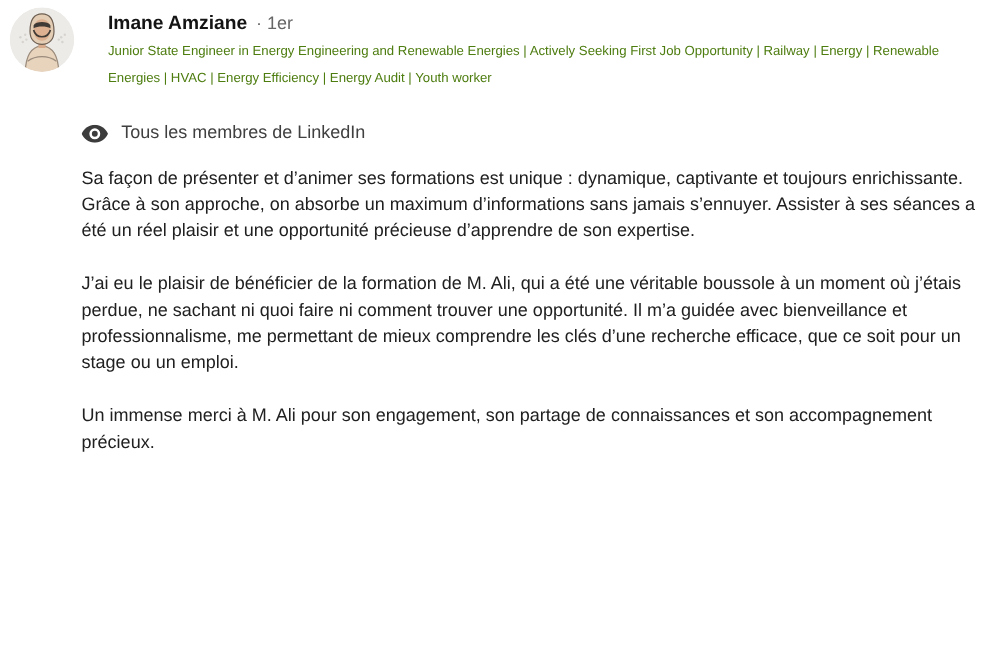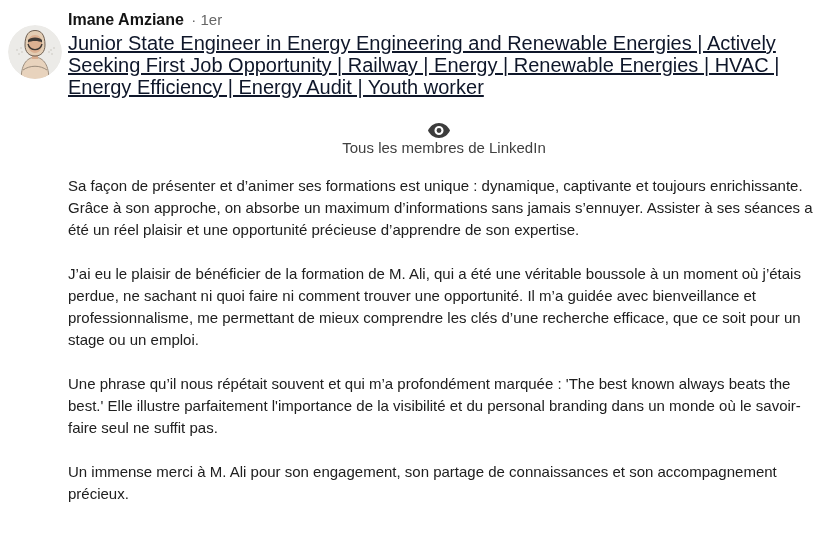--- a/index.html
+++ b/index.html
@@ -5,51 +5,49 @@
   * { box-sizing: border-box; }
   html, body {
     margin: 0; padding: 0;
     width: 828px; height: 546px;
     background: #ffffff;
     font-family: "Liberation Sans", "DejaVu Sans", sans-serif;
     overflow: hidden;
   }
   .post { padding: 6px 8px 0 8px; }
 
-  .header { display: flex; align-items: center; }
+  .header { display: flex; align-items: flex-start; gap: 22px; }
   .avatar {
     width: 54px; height: 54px;
     border-radius: 50%;
     flex: 0 0 54px;
     overflow: hidden;
     cursor: pointer;
   }
   .avatar svg { display: block; width: 54px; height: 54px; }
 
   .header-text { margin-left: 6px; padding-top: 4px; }
   .name-row { font-size: 16px; line-height: 20px; }
   .name { font-weight: 700; color: #141414; cursor: pointer; }
   .degree { color: #666666; font-size: 15px; font-weight: 400; margin-left: 3px; }
   .headline {
     margin-top: 2px;
-    font-size: 20px;
+    font-size: 11px;
     line-height: 22px;
-    color: #0f172a;
+    color: #4d7c0f;
     max-width: 748px;
-    text-decoration: underline;
   }
 
   .visibility {
     margin: 25px 0 0 60px;
     display: flex;
     align-items: center;
     color: #404040;
     font-size: 15px;
     line-height: 20px;
-    flex-direction: column;
   }
   .eye-icon { display: inline-flex; margin-right: 11px; }
   .eye-icon svg { display: block; }
 
   .body-text {
     margin-left: 60px;
     max-width: 750px;
     font-size: 15px;
     line-height: 22px;
     color: #202020;
@@ -107,17 +105,16 @@
         <path d="M11 0 C6.2 0 2.2 2.9 0 7.5 C2.2 12.1 6.2 15 11 15 C15.8 15 19.8 12.1 22 7.5 C19.8 2.9 15.8 0 11 0 Z" fill="#3c3c3c"></path>
         <circle cx="11" cy="7.5" r="3.5" fill="none" stroke="#ffffff" stroke-width="2.1"></circle>
       </svg>
     </span>
     <span>Tous les membres de LinkedIn</span>
   </div>
 
   <div class="body-text">
     <p>Sa façon de présenter et d’animer ses formations est unique : dynamique, captivante et toujours enrichissante. Grâce à son approche, on absorbe un maximum d’informations sans jamais s’ennuyer. Assister à ses séances a été un réel plaisir et une opportunité précieuse d’apprendre de son expertise.</p>
     <p>J’ai eu le plaisir de bénéficier de la formation de M. Ali, qui a été une véritable boussole à un moment où j’étais perdue, ne sachant ni quoi faire ni comment trouver une opportunité. Il m’a guidée avec bienveillance et professionnalisme, me permettant de mieux comprendre les clés d’une recherche efficace, que ce soit pour un stage ou un emploi.</p>
-    <p>Une phrase qu’il nous répétait souvent et qui m’a profondément marquée : 'The best known always beats the best.' Elle illustre parfaitement l'importance de la visibilité et du personal branding dans un monde où le savoir-faire seul ne suffit pas.</p>
     <p>Un immense merci à M. Ali pour son engagement, son partage de connaissances et son accompagnement précieux.</p>
   </div>
 
 </div>
 
 </body></html>

